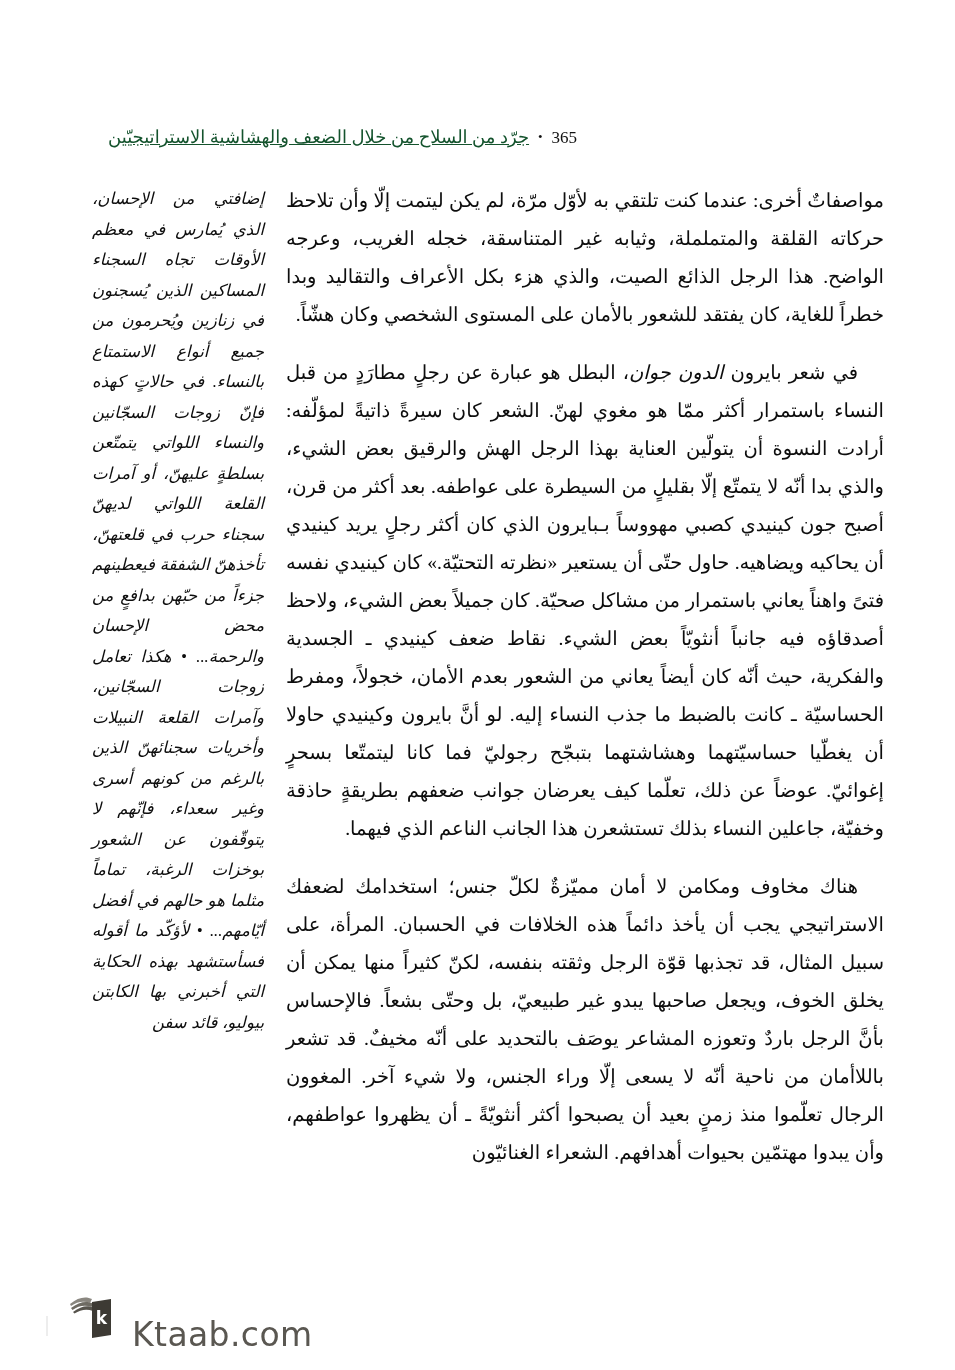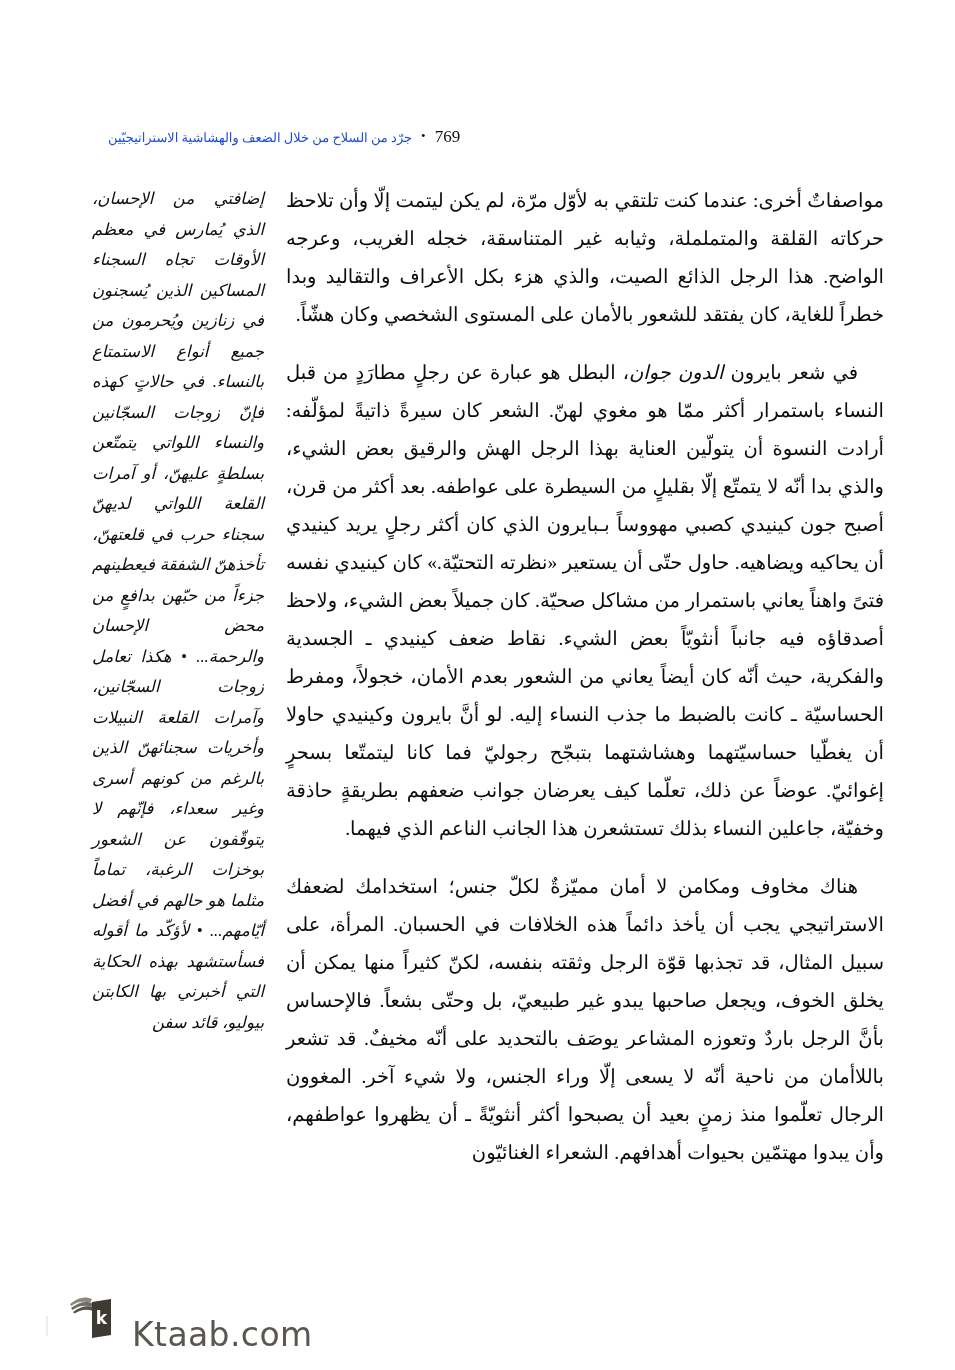--- a/index.html
+++ b/index.html
@@ -32,24 +32,25 @@
     height: 28px;
     direction: rtl;
     display: flex;
     flex-direction: row-reverse;
     align-items: baseline;
     justify-content: flex-start;
     gap: 9px;
     white-space: nowrap;
   }
   .running-header .chapter-title {
-    font-size: 13px;
+    font-size: 18px;
     letter-spacing: 0px;
-    color: #1d4ed8;
-    line-height: 1;
+    color: #14532d;
+    line-height: 1;
+    text-decoration: underline;
   }
   .running-header .header-dot {
     font-size: 13px;
     line-height: 1;
     color: #111;
     position: relative;
     top: -2px;
   }
   .running-header .folio {
     font-size: 17px;
@@ -151,21 +152,21 @@
   }
 </style>
 </head>
 <body>
 
 <div class="page">
 
   <div class="running-header">
     <span class="chapter-title">جرّد من السلاح من خلال الضعف والهشاشية الاستراتيجيّين</span>
     <span class="header-dot">•</span>
-    <span class="folio">769</span>
+    <span class="folio">365</span>
   </div>
 
   <div class="body-area">
 
     <div class="margin-column">
       <p class="note">إضافتي من الإحسان، الذي يُمارس في معظم الأوقات تجاه السجناء المساكين الذين يُسجنون في زنازين ويُحرمون من جميع أنواع الاستمتاع بالنساء. في حالاتٍ كهذه فإنّ زوجات السجّانين والنساء اللواتي يتمتّعن بسلطةٍ عليهنّ، أو آمرات القلعة اللواتي لديهنّ سجناء حرب في قلعتهنّ، تأخذهنّ الشفقة فيعطينهم جزءاً من حبّهن بدافعٍ من محض الإحسان والرحمة... • هكذا تعامل زوجات السجّانين، وآمرات القلعة النبيلات وأخريات سجنائهنّ الذين بالرغم من كونهم أسرى وغير سعداء، فإنّهم لا يتوقّفون عن الشعور بوخزات الرغبة، تماماً مثلما هو حالهم في أفضل أيّامهم... • لأؤكّد ما أقوله فسأستشهد بهذه الحكاية التي أخبرني بها الكابتن بيوليو، قائد سفن</p>
     </div>
 
     <div class="main-column">
 

